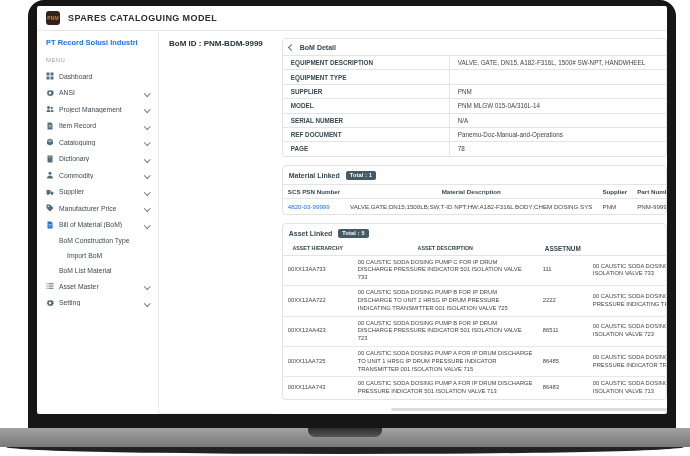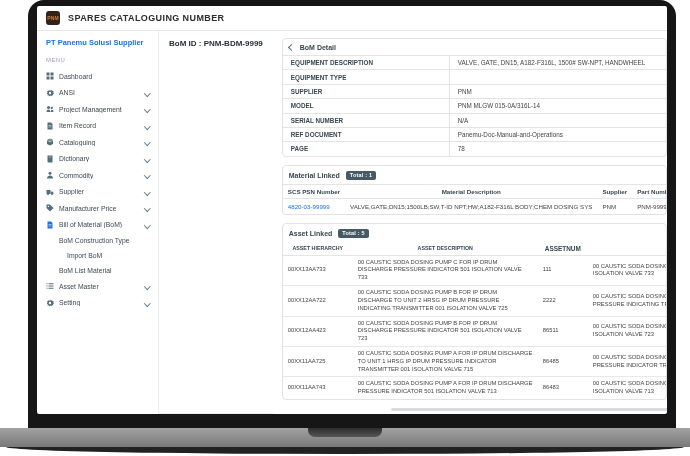--- a/index.html
+++ b/index.html
@@ -77,27 +77,27 @@
 </style>
 </head>
 <body>
 
 <div class="laptop">
   <div class="bezel">
     <div class="screen">
 
       <div class="appbar">
         <div class="logo">PNM</div>
-        <div class="apptitle">SPARES CATALOGUING NUMBER</div>
+        <div class="apptitle">SPARES CATALOGUING MODEL</div>
       </div>
 
       <div class="body">
 
         <div class="sidebar">
-          <div class="company">PT Panemu Solusi Supplier</div>
+          <div class="company">PT Record Solusi Industri</div>
           <div class="menulab">MENU</div>
 
           <div class="s-item">
             <span class="s-ico">
                 <svg viewBox="0 0 16 16">
                   <path d="M1 1h6v6H1zM9 1h6v6H9zM1 9h6v6H1zM9 9h6v6H9z"></path>
                 </svg>
               </span>
             <span class="s-lbl">Dashboard</span>
           </div>

